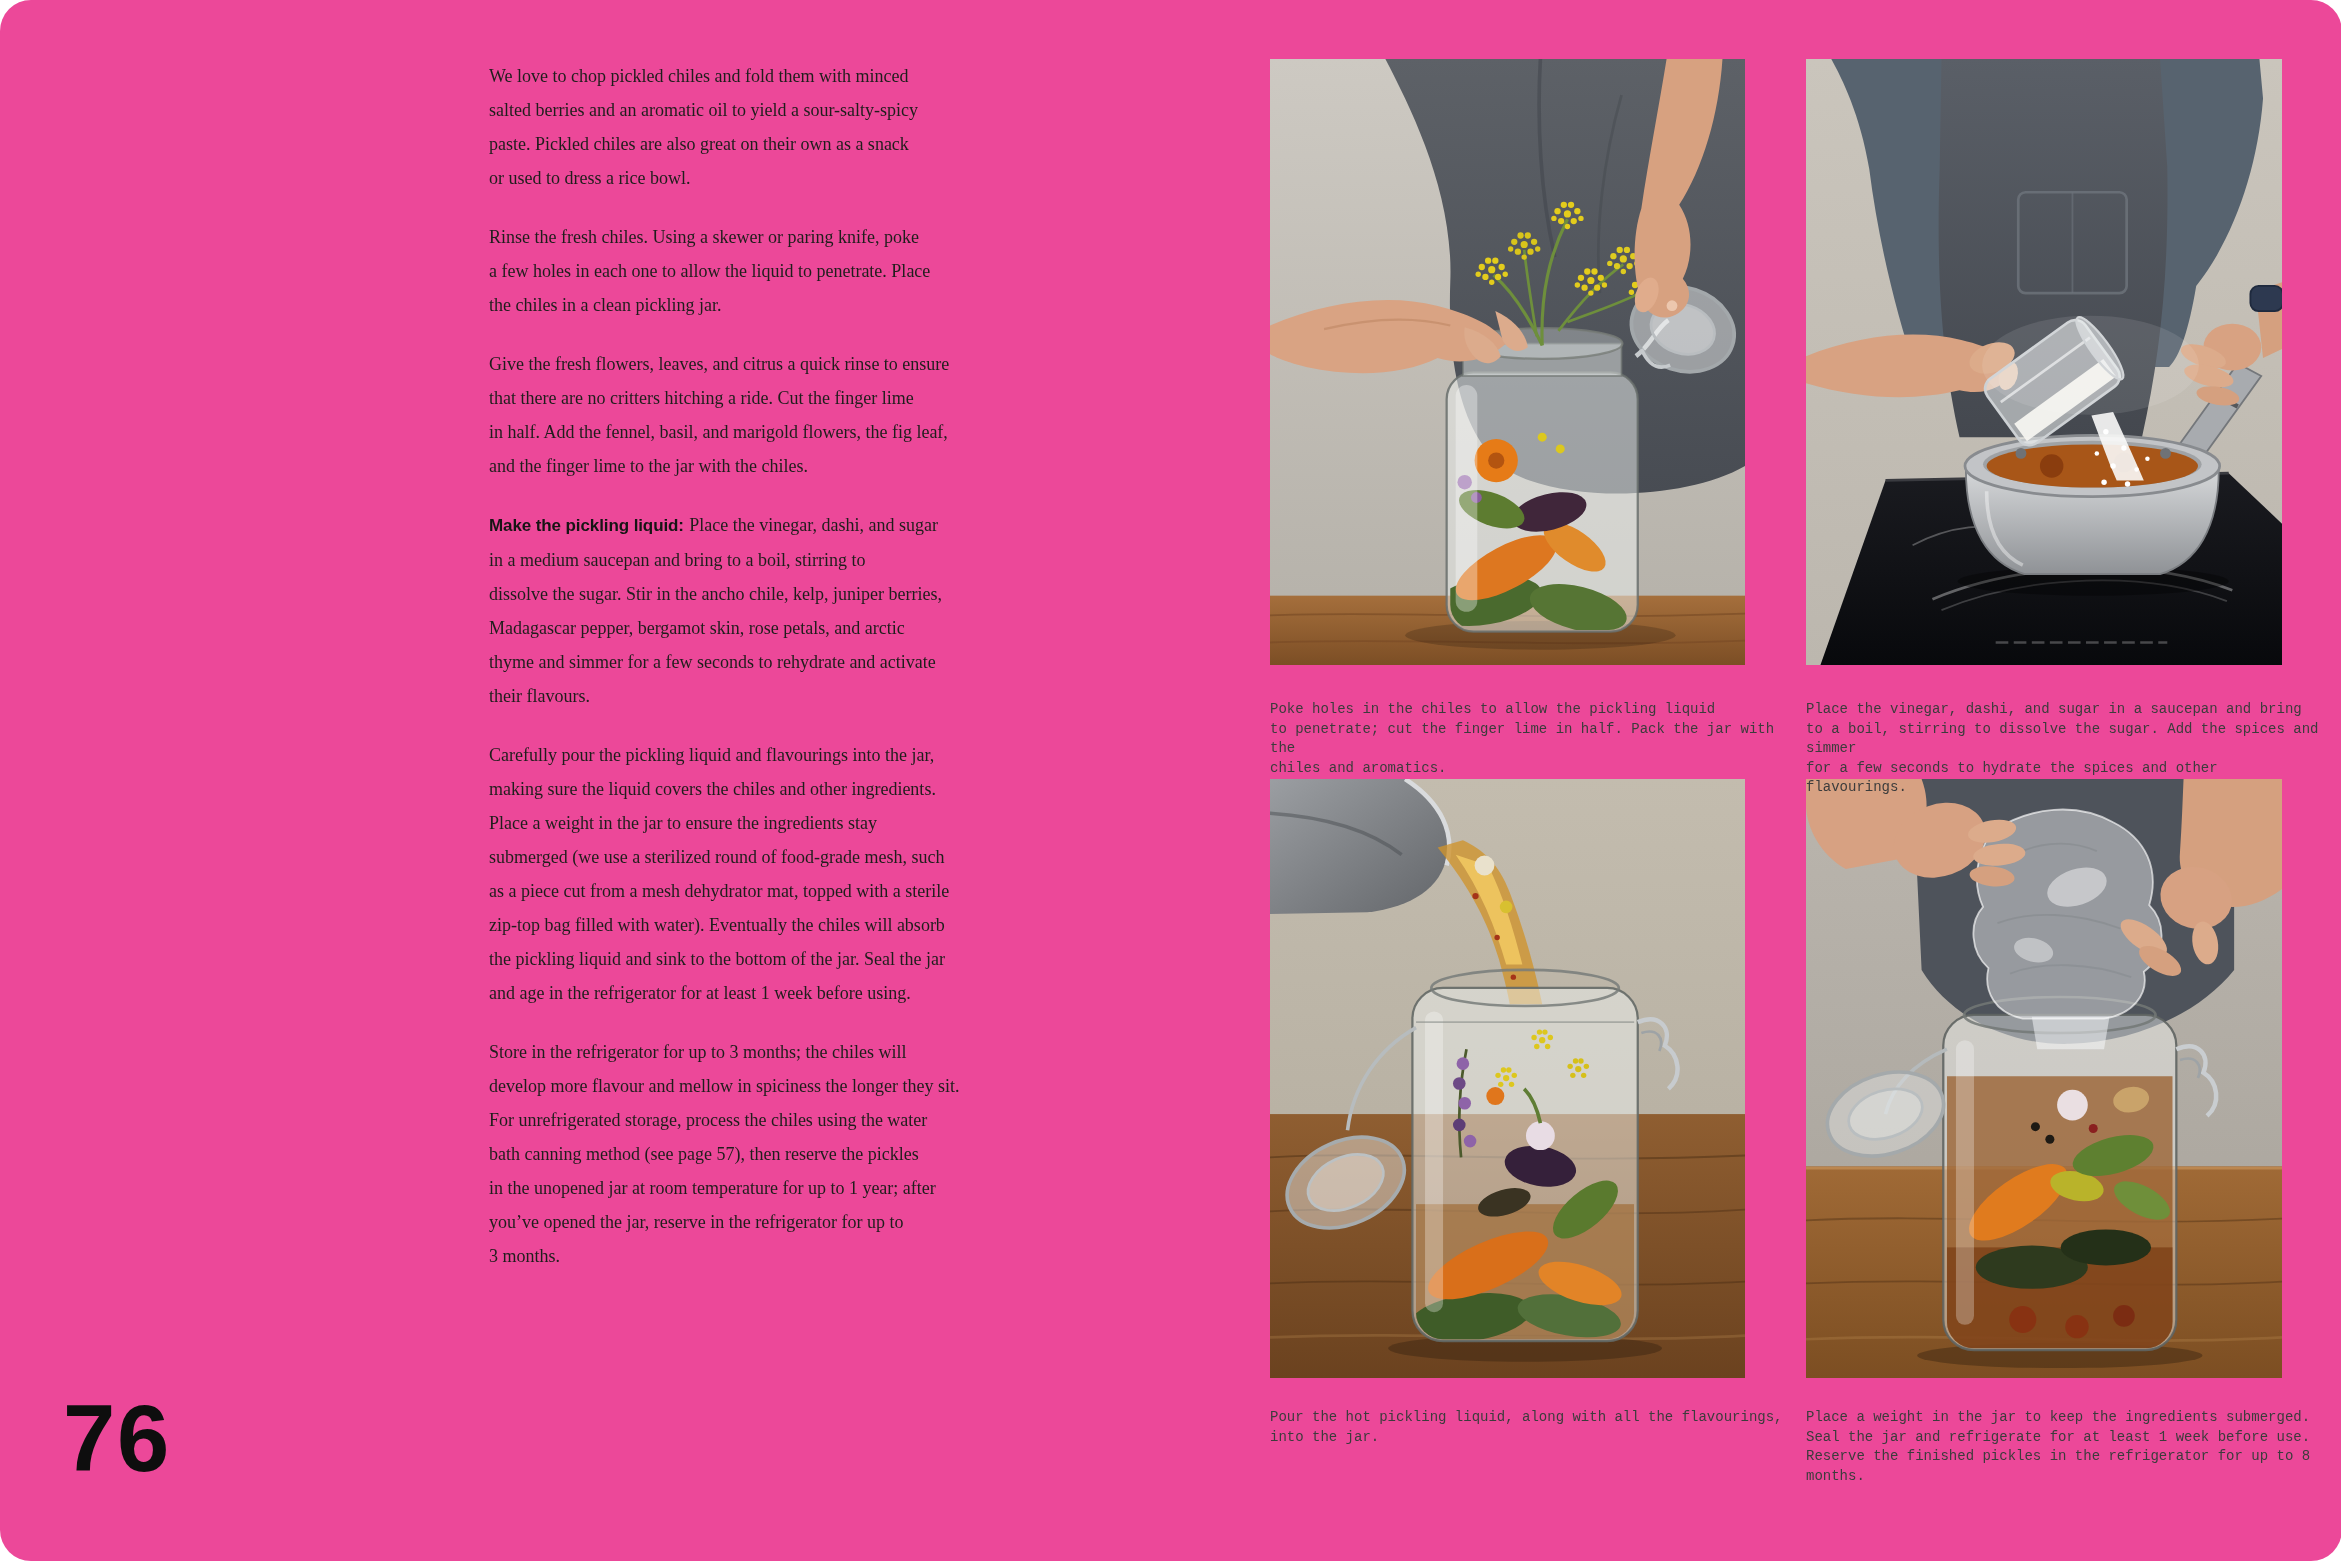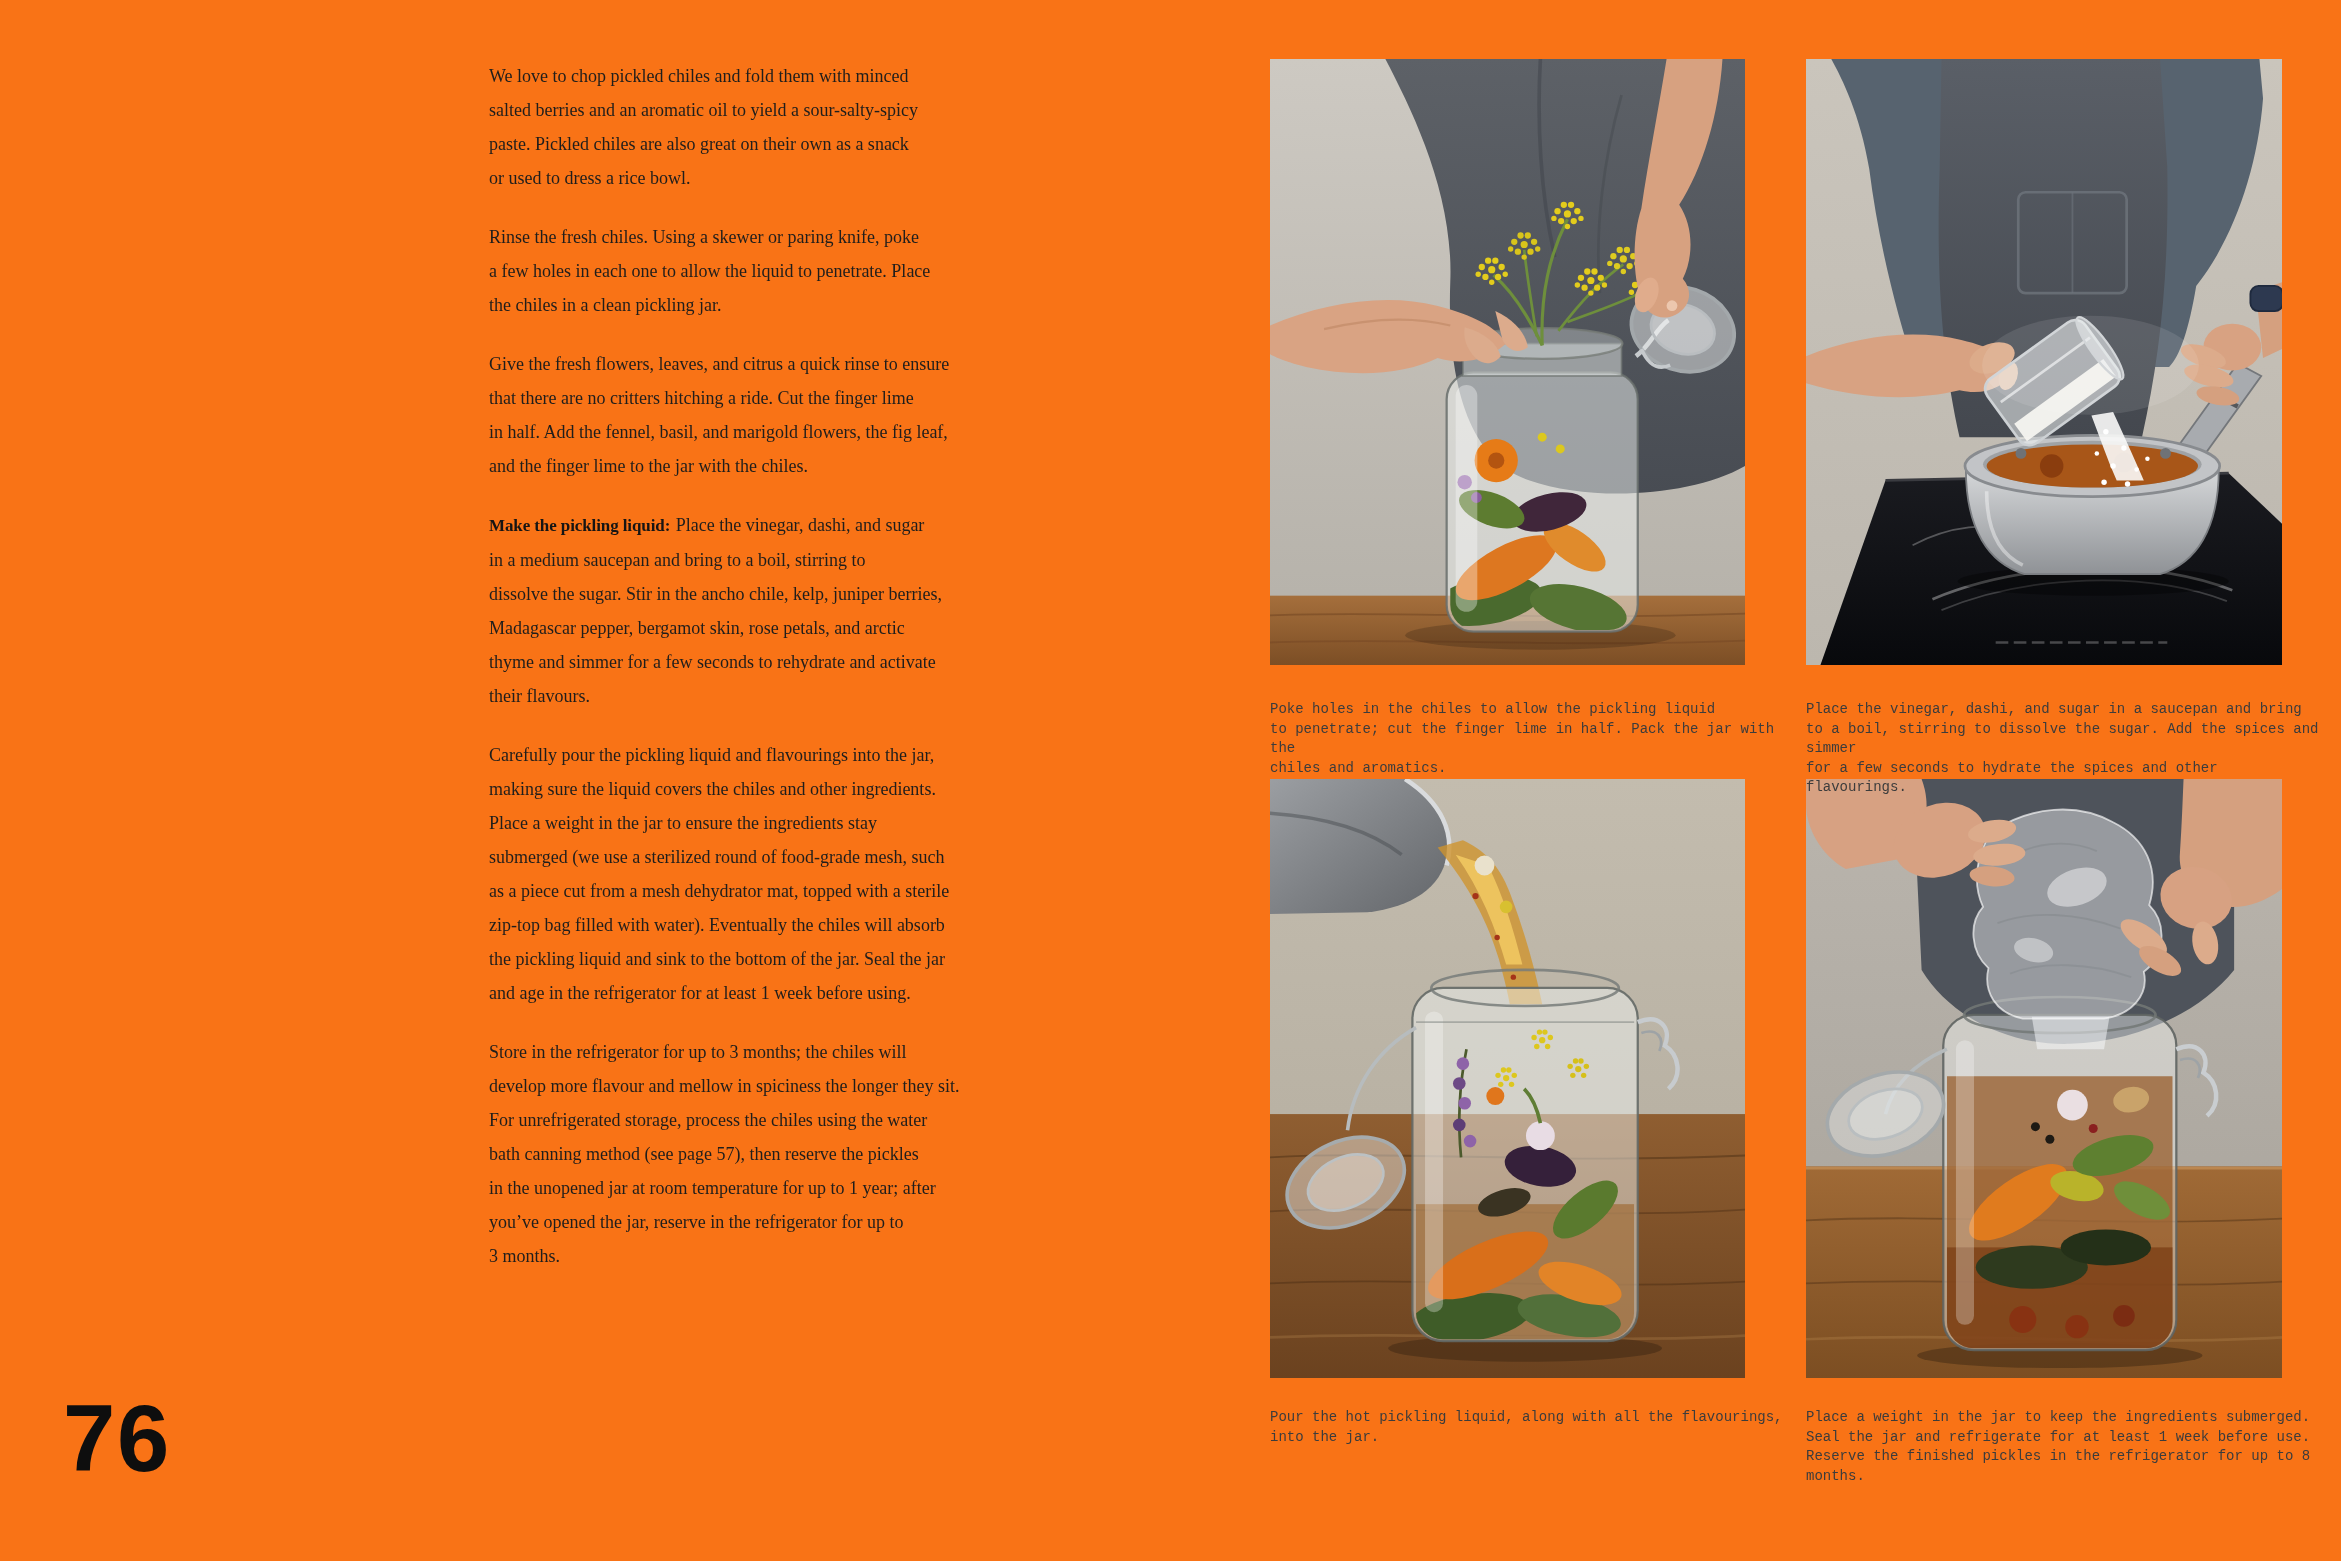--- a/index.html
+++ b/index.html
@@ -1,24 +1,24 @@
 <!DOCTYPE html>
 <html style="font-size:14.4px"><head>
 <meta charset="utf-8">
 <style>
   html,body{margin:0;padding:0;background:#ffffff;}
   body{width:2342px;height:1561px;position:relative;font-family:"Liberation Serif",serif;overflow:hidden;}
-  .page{position:absolute;inset:0;background:#f97316;}
+  .page{position:absolute;inset:0;background:#ec4899;border-radius:31px;}
 
   
   .text-column{position:absolute;left:489px;top:59px;width:599px;color:#1f1e1c;
     font-size:18px;line-height:34px;}
   .body-p{margin:0 0 25px 0;white-space:pre-line;}
   .body-p:last-child{margin-bottom:14px;}
-  .lead{font-family:Liberation Serif, serif;font-weight:700;font-size:17px;
+  .lead{font-family:Liberation Sans, sans-serif;font-weight:700;font-size:17px;
     letter-spacing:-0.1px;margin-right:0.32em;color:#161514;}
 
   .page-number{position:absolute;left:63px;top:1392px;font-family:"Liberation Sans",sans-serif;
     font-weight:700;font-size:94px;line-height:1;letter-spacing:1.8px;color:#0e0e0e;}
 
   
   .photo{position:absolute;margin:0;padding:0;overflow:hidden;background:#c3beb5;}
   .photo svg{display:block;width:100%;height:100%;}
   #photo1{left:1270px;top:59px;width:475px;height:606px;}
   #photo2{left:1806px;top:59px;width:476px;height:606px;}

